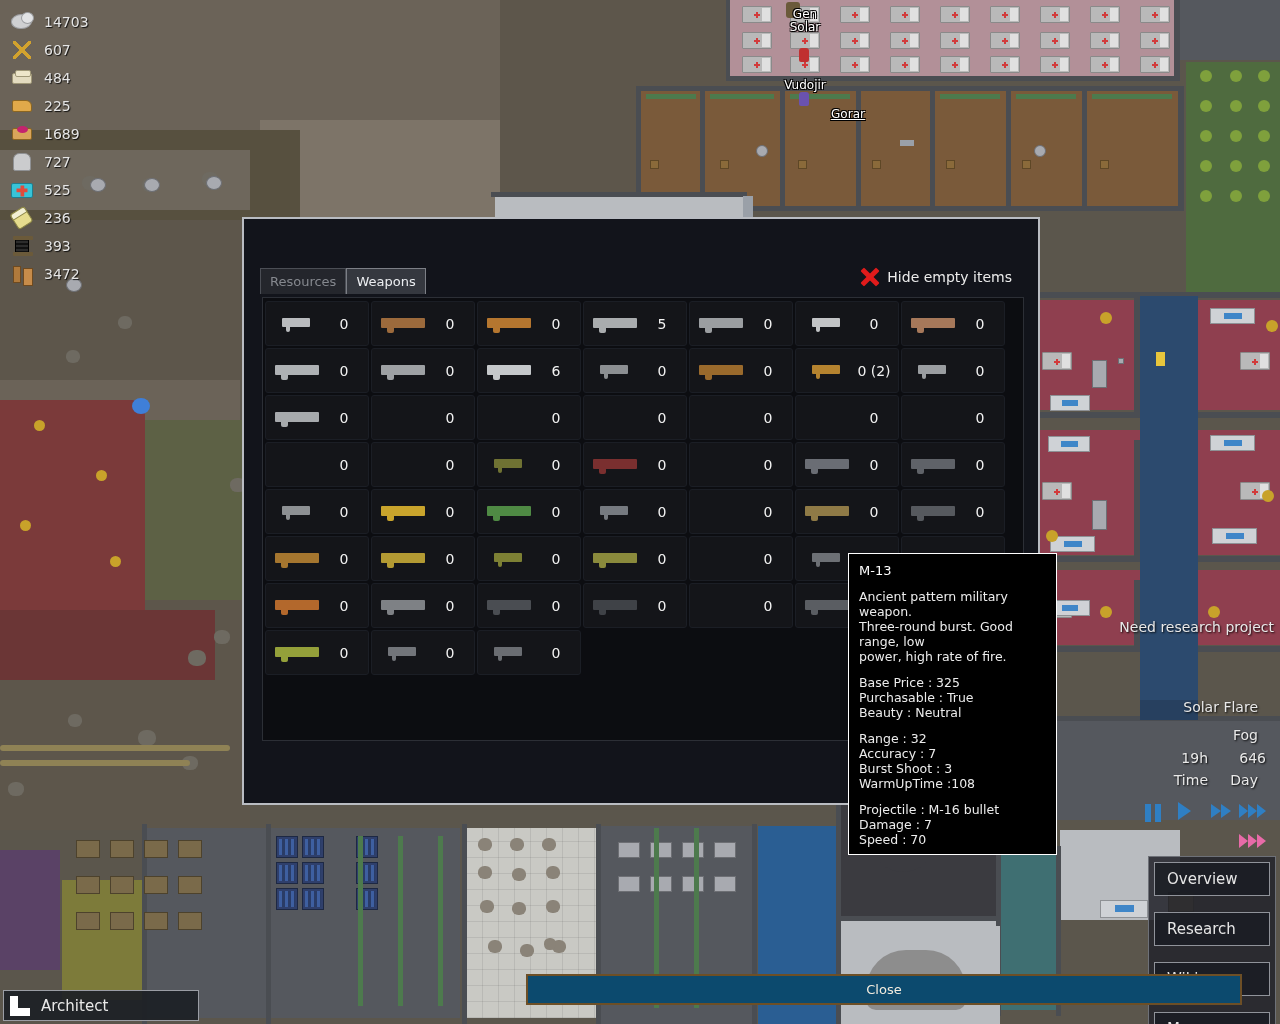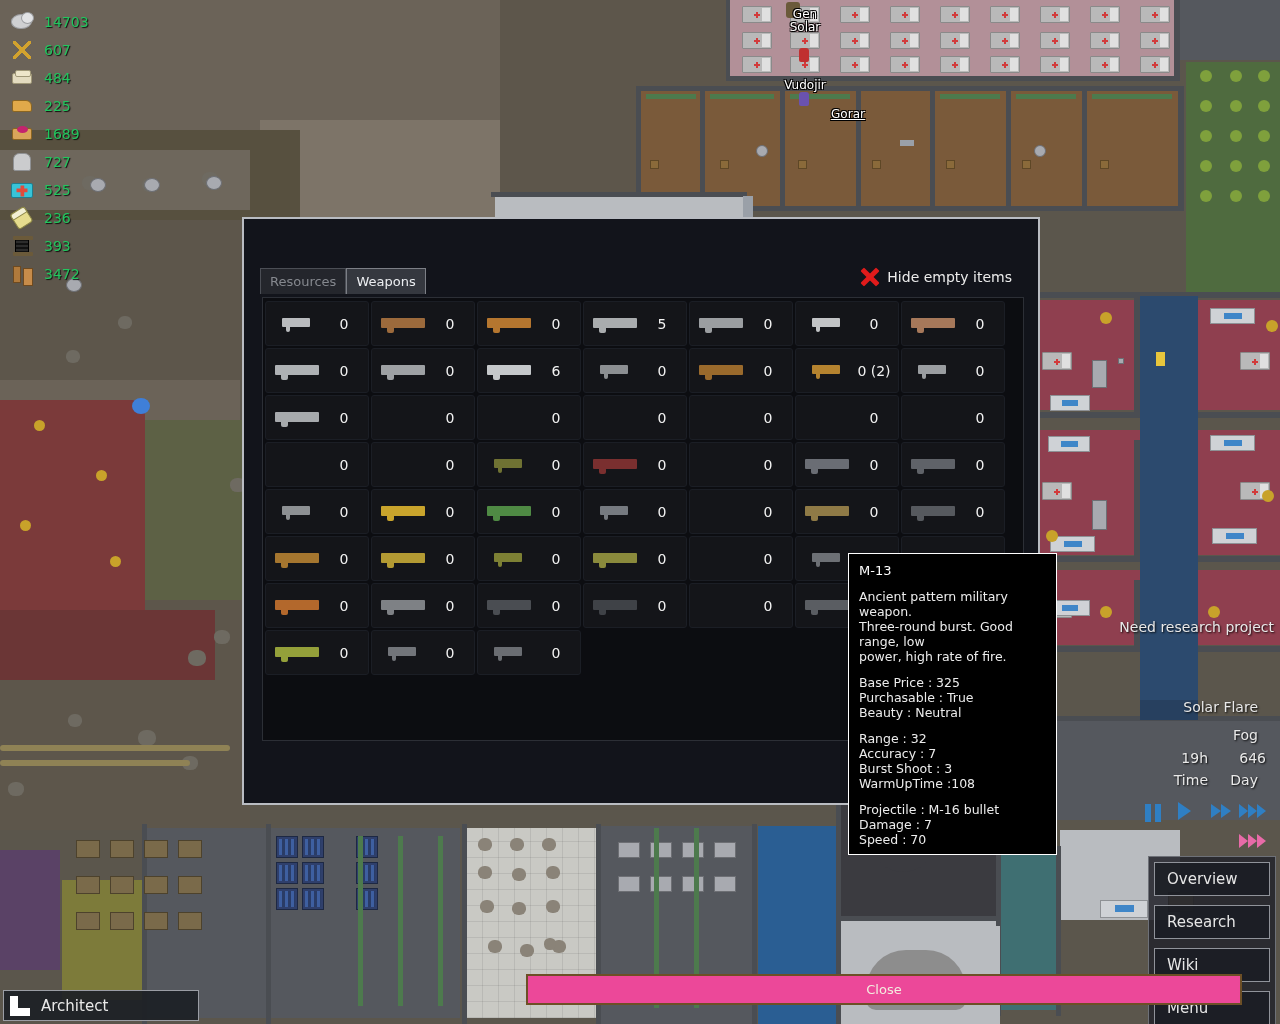--- a/index.html
+++ b/index.html
@@ -71,21 +71,21 @@
     position:absolute; color:#ffffff; font-size:12px; line-height:13px;
     font-family:"DejaVu Sans", sans-serif; text-align:center;
     text-shadow: 1px 1px 0 #000, -1px 1px 0 #000, 1px -1px 0 #000, -1px -1px 0 #000;
     white-space:pre; pointer-events:none;
   }
 
   
   #resources { position:absolute; left:8px; top:8px; width:120px; }
   .res-row { display:flex; align-items:center; height:28px; }
   .res-ico { width:28px; height:24px; position:relative; flex:0 0 28px; }
-  .res-val { margin-left:8px; color:#22c55e; font-size:14px;
+  .res-val { margin-left:8px; color:#e5e5e5; font-size:14px;
      font-family:"DejaVu Sans", sans-serif;
      text-shadow:1px 1px 1px rgba(0,0,0,.85); }
 
   .ico-stone{ position:absolute; left:3px; top:4px; width:21px; height:15px; background:#cfd0d2;
      border:1px solid #9b9da0; border-radius:50% 45% 50% 45%; }
   .ico-stone::after{ content:""; position:absolute; left:9px; top:-3px; width:11px; height:10px;
      background:#e2e3e5; border:1px solid #9b9da0; border-radius:50%; }
   .ico-hay{ position:absolute; left:5px; top:3px; width:18px; height:18px;
      background:
        linear-gradient(45deg,transparent 42%,#d2a22e 42% 58%,transparent 58%),
@@ -145,21 +145,21 @@
   .tri { width:0; height:0; border-left:13px solid #2f7fc4;
      border-top:9px solid transparent; border-bottom:9px solid transparent; }
   .tri-pink { border-left-color:#e86ba8; }
   .pause-ico{ position:absolute; left:0; top:4px; width:16px; height:18px;
      background: linear-gradient(#2f7fc4,#2f7fc4) left/6px 100% no-repeat,
                  linear-gradient(#2f7fc4,#2f7fc4) right/6px 100% no-repeat; }
 
   
   #main-menu { position:absolute; left:1148px; top:856px; width:128px;
      background:rgba(36,38,44,.88); border:1px solid #6e7178; padding:5px; }
-  .menu-btn { height:34px; margin-bottom:9px; border:1px solid #90939a;
+  .menu-btn { height:34px; margin-bottom:16px; border:1px solid #90939a;
      background:rgba(24,27,33,.75); color:#e6e6e6; font-size:15px;
      font-family:"DejaVu Sans", sans-serif;
      display:flex; align-items:center; padding-left:12px; cursor:pointer; }
   .menu-btn:last-child { margin-bottom:0; }
 
   
   #architect { position:absolute; left:3px; top:990px; width:196px; height:31px;
      background:rgba(28,31,37,.92); border:1px solid #9a9da4;
      display:flex; align-items:center; padding-left:6px; cursor:pointer; }
   #arch-ico { width:20px; height:20px; position:relative; flex:0 0 20px; }
@@ -205,21 +205,21 @@
      background:inherit; border-radius:0 0 2px 2px; }
 
   #tooltip { position:absolute; left:604px; top:334px; width:209px; height:302px;
      background:#000; border:1px solid #ffffff; padding:9px 10px; z-index:40; }
   .tt-title { color:#ffffff; font-size:13px; font-family:"DejaVu Sans", sans-serif; margin-bottom:11px; }
   .tt-line  { color:#ececec; font-size:12.5px; line-height:15px;
      font-family:"DejaVu Sans", sans-serif; white-space:pre-wrap; }
   .tt-gap { height:11px; }
 
   #inv-close { position:absolute; left:282px; top:755px; width:716px; height:31px;
-     background:#ec4899; border:2px solid #6d4f26; color:#f3ecdf; font-size:13px;
+     background:#0c4a6e; border:2px solid #6d4f26; color:#f3ecdf; font-size:13px;
      font-family:"DejaVu Sans", sans-serif;
      display:flex; align-items:center; justify-content:center; cursor:pointer; }
 </style>
 </head>
 <body>
 
 <div id="screen">
 
   <div class="map">
 

